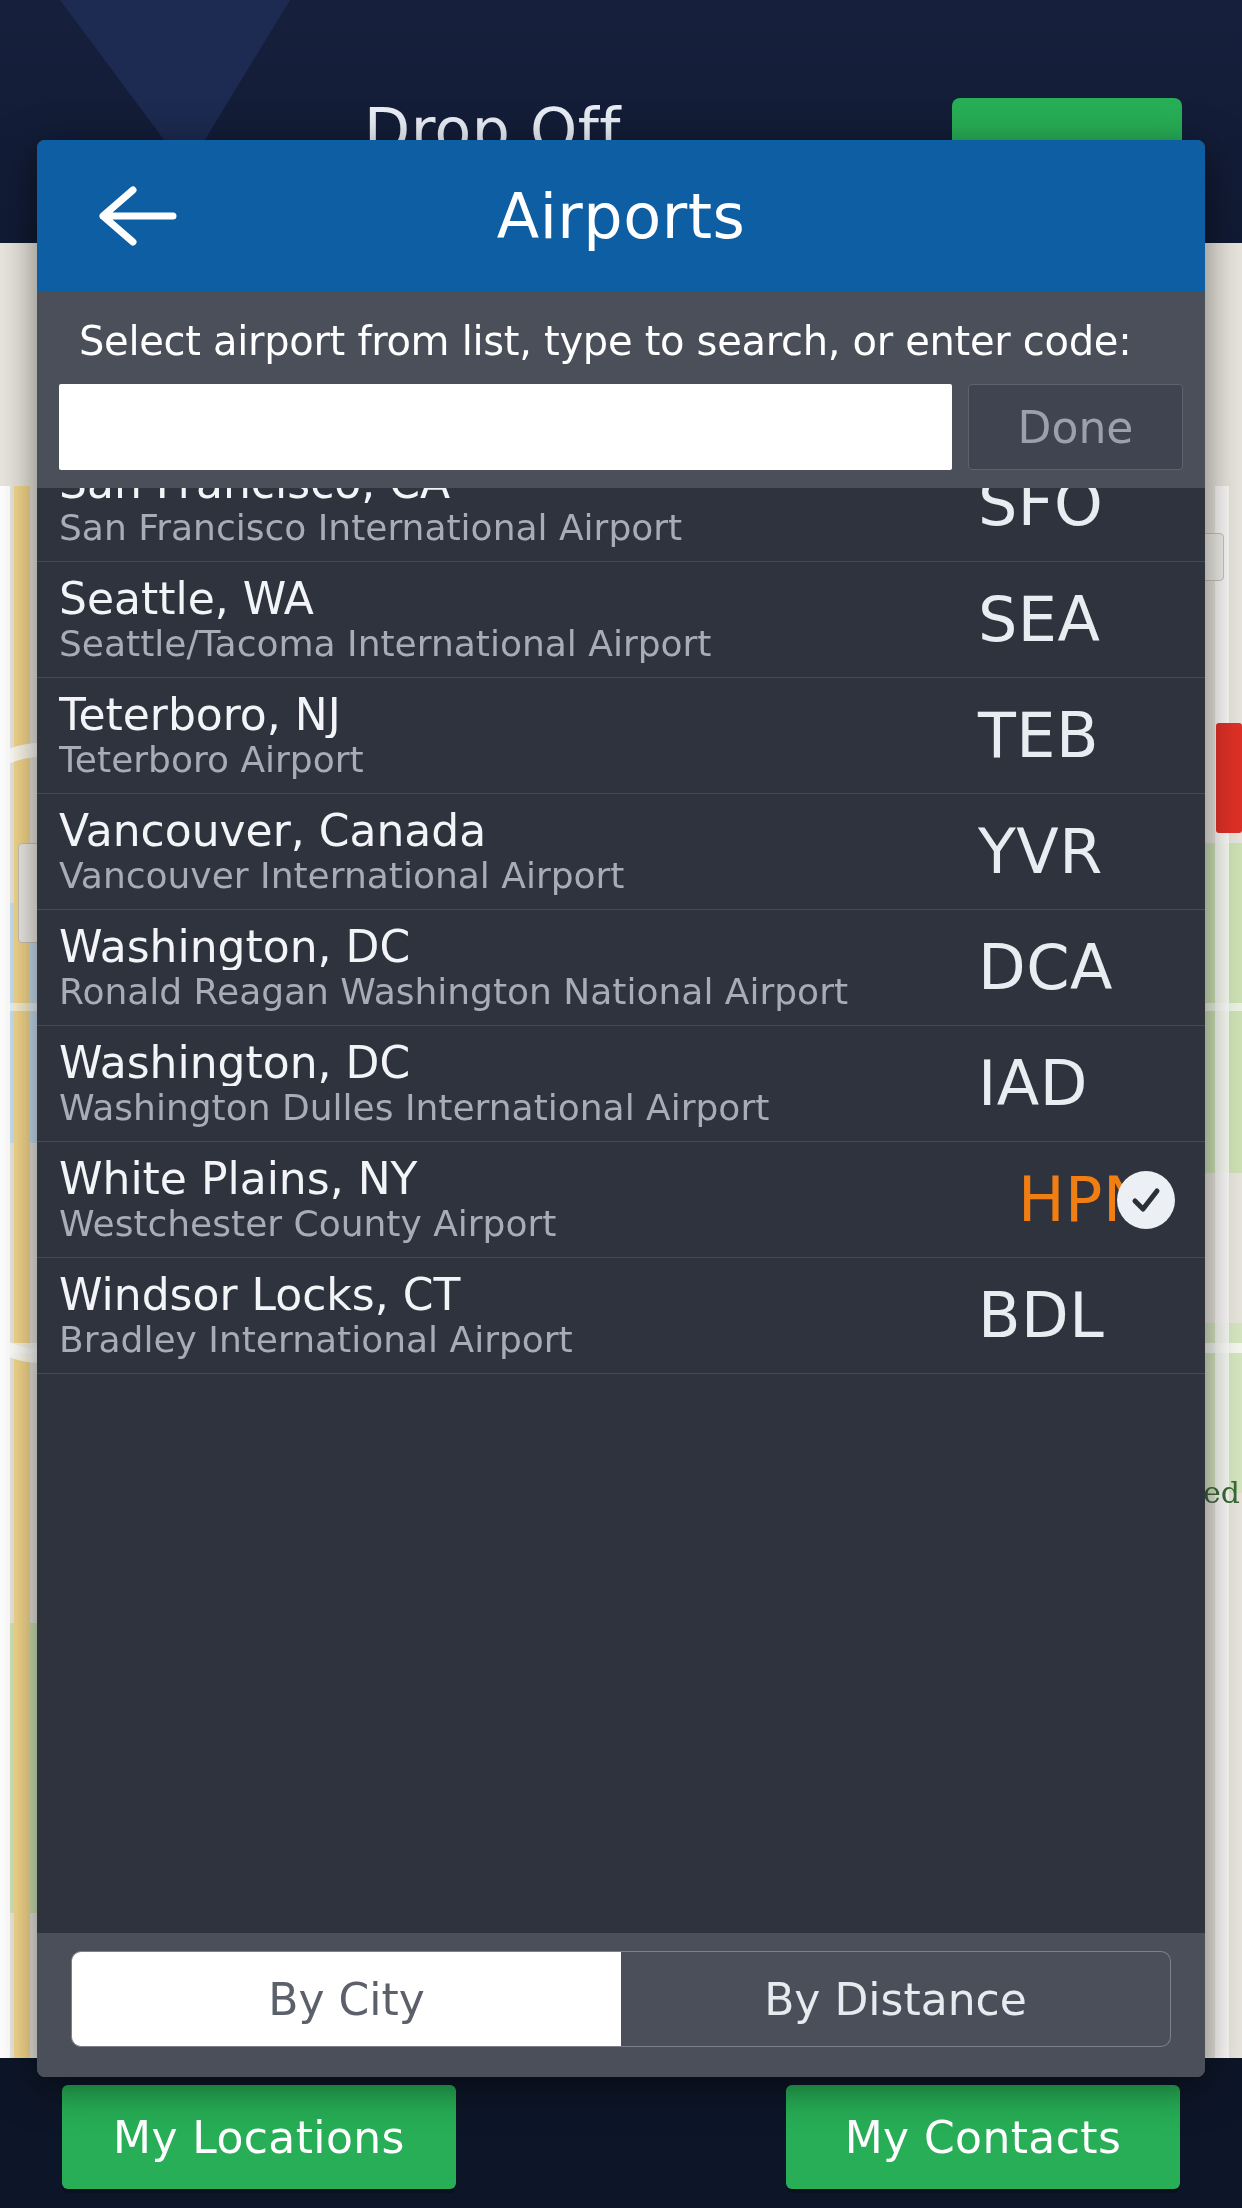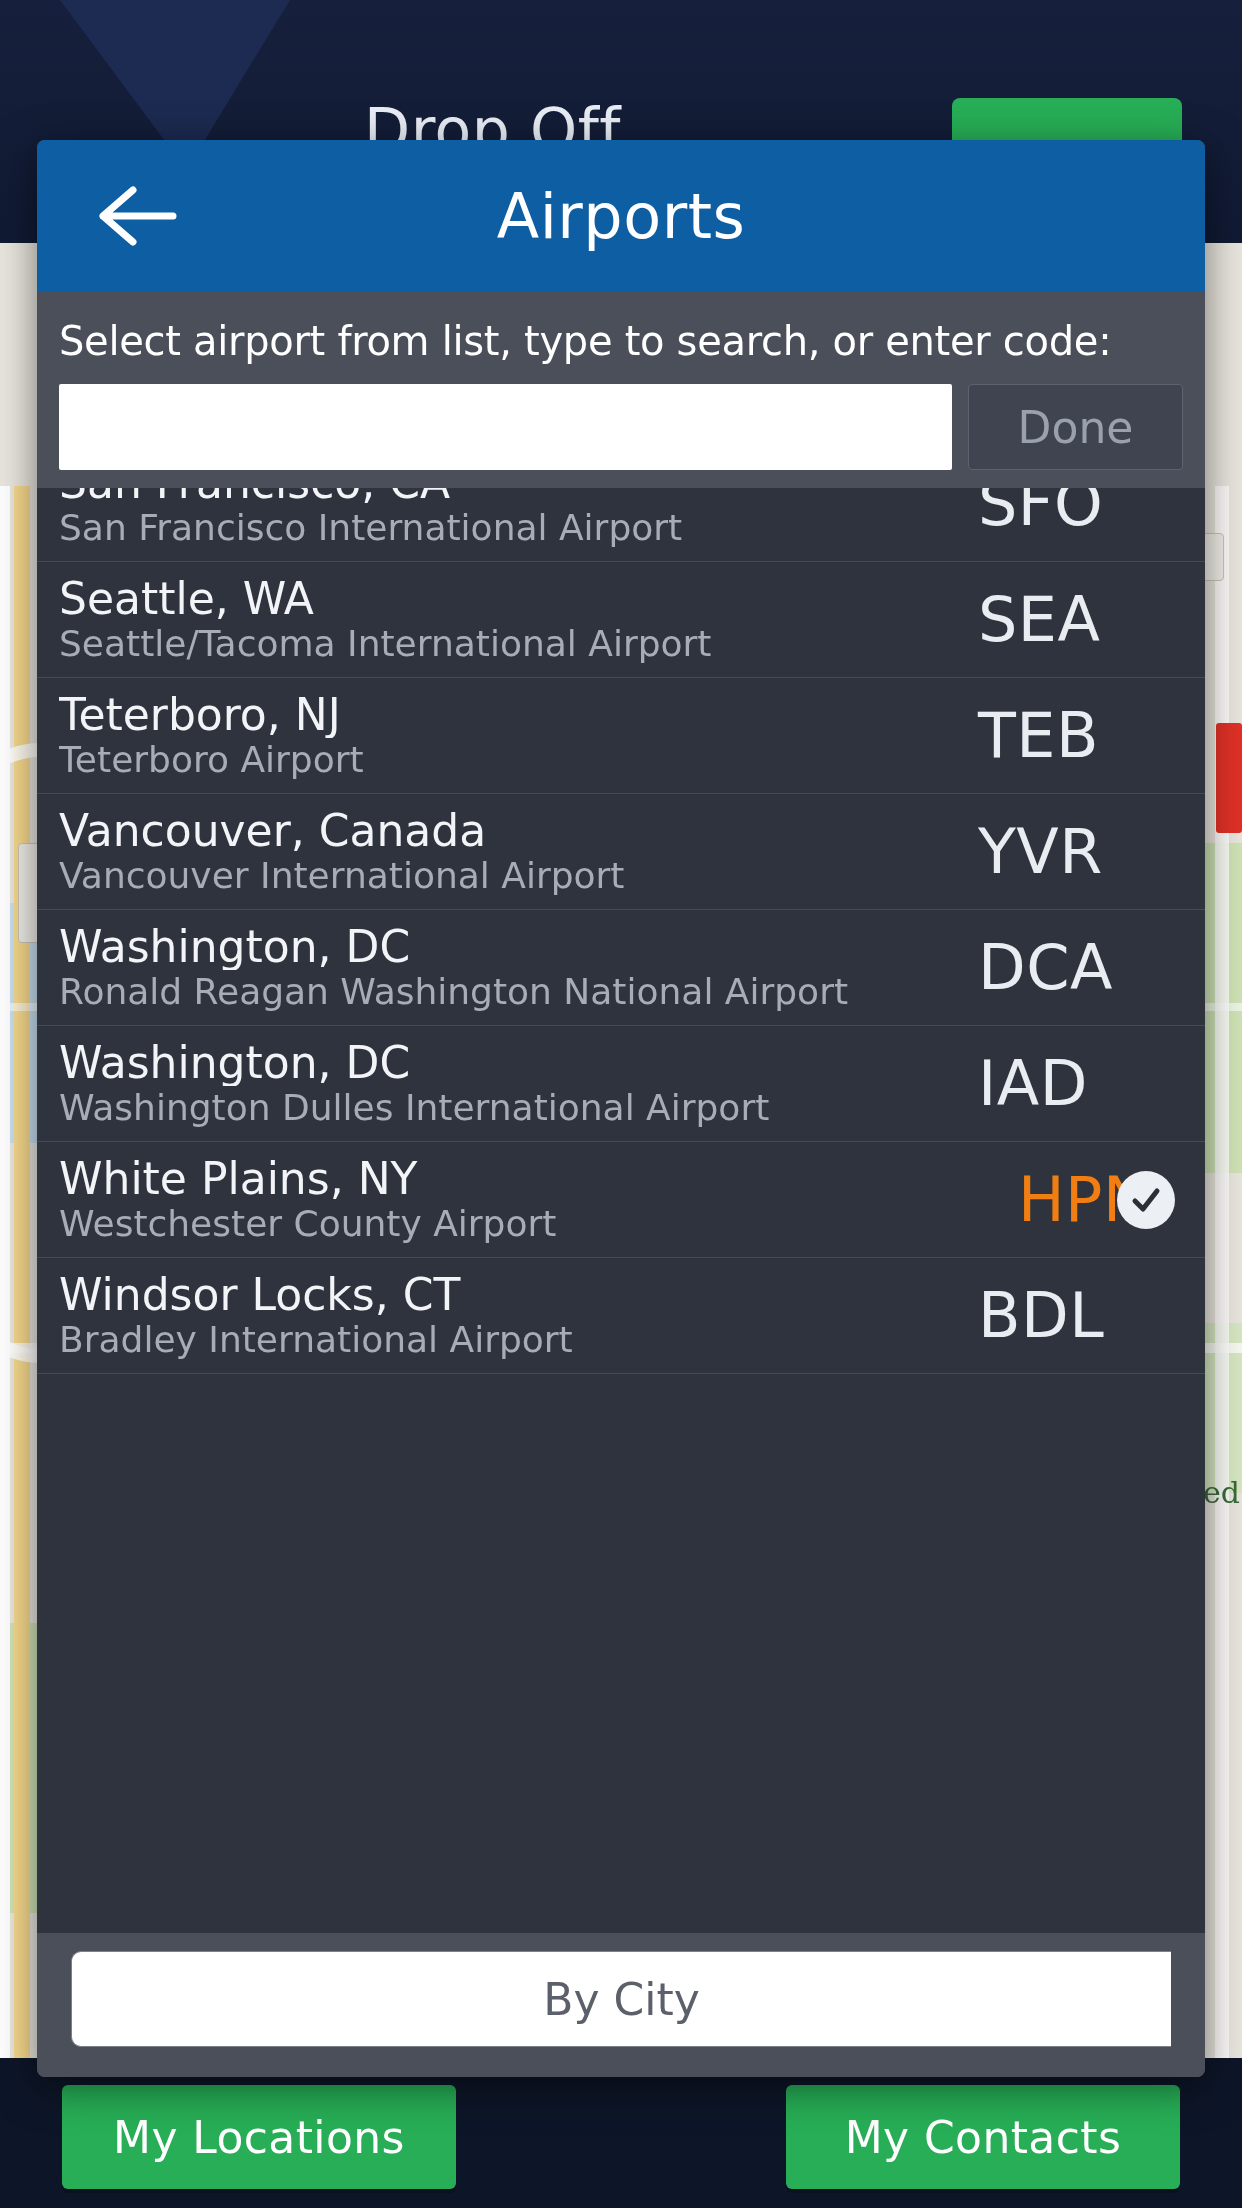--- a/index.html
+++ b/index.html
@@ -121,20 +121,21 @@
     width: 84px; height: 64px; cursor: pointer;
   }
   .modal-title {
     width: 100%; text-align: center;
     font-size: 62px; color: #ffffff; letter-spacing: .5px;
   }
 
   .modal-subhead {
     flex: 0 0 auto; padding: 26px 22px 0 22px;
     background: #4a4f5a;
+    margin-left: 20px;
   }
   .subhead-text {
     font-size: 40px; color: #ffffff; white-space: nowrap;
     letter-spacing: -.3px;
   }
 
   .search-row {
     flex: 0 0 auto;
     display: flex; align-items: stretch;
     padding: 20px 22px 18px 22px;
@@ -341,16 +342,17 @@
               <div class="row-city">Windsor Locks, CT</div>
               <div class="row-name">Bradley International Airport</div>
             </div>
             <div class="row-code">BDL</div>
           </div>
         </div>
     </div>
 
     <div class="segmented">
       <div class="seg active">By City</div>
+      <div class="seg inactive">By Distance</div>
     </div>
 
   </div>
 </div>
 
 </body></html>

